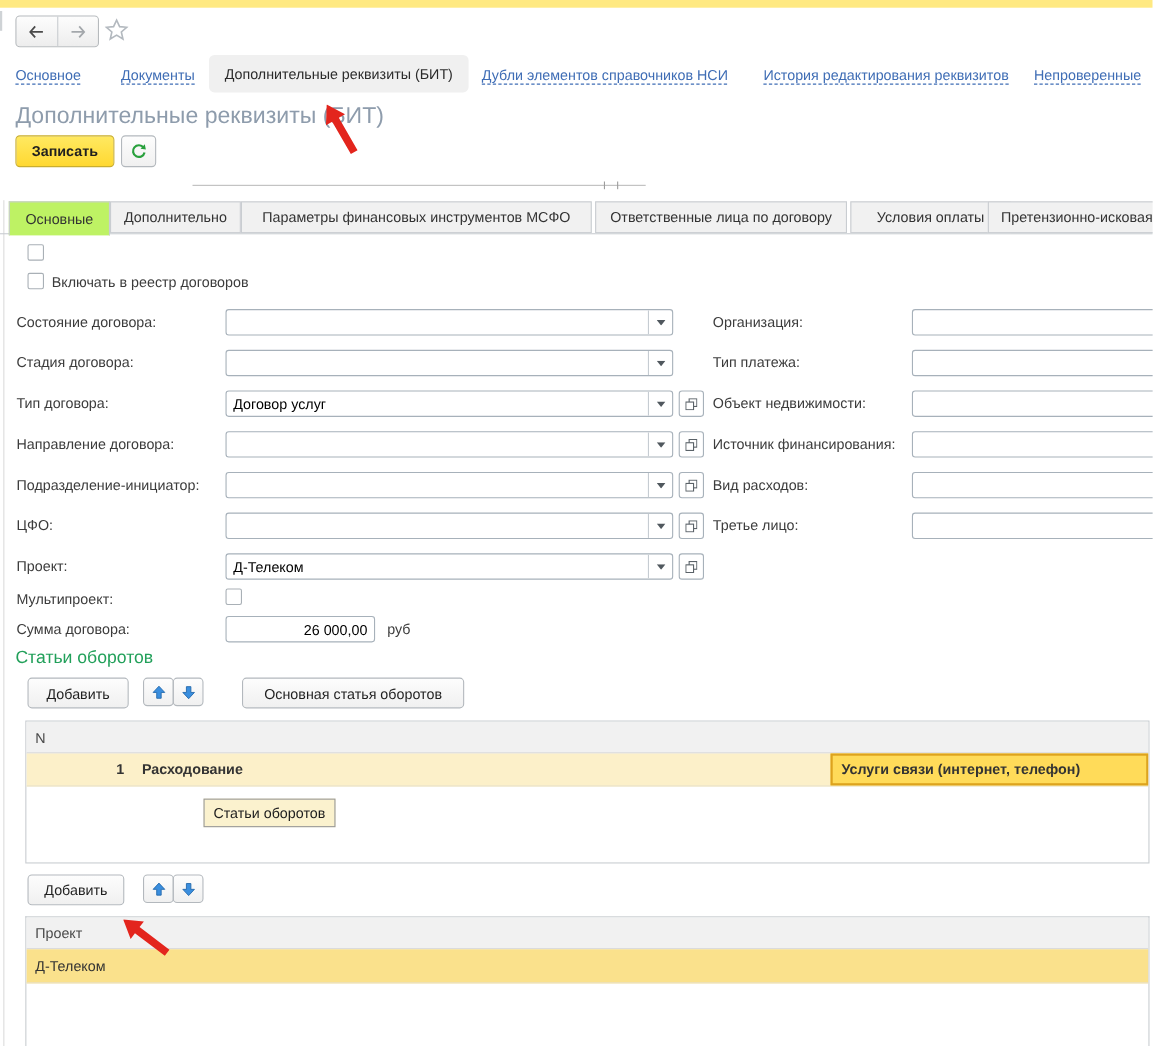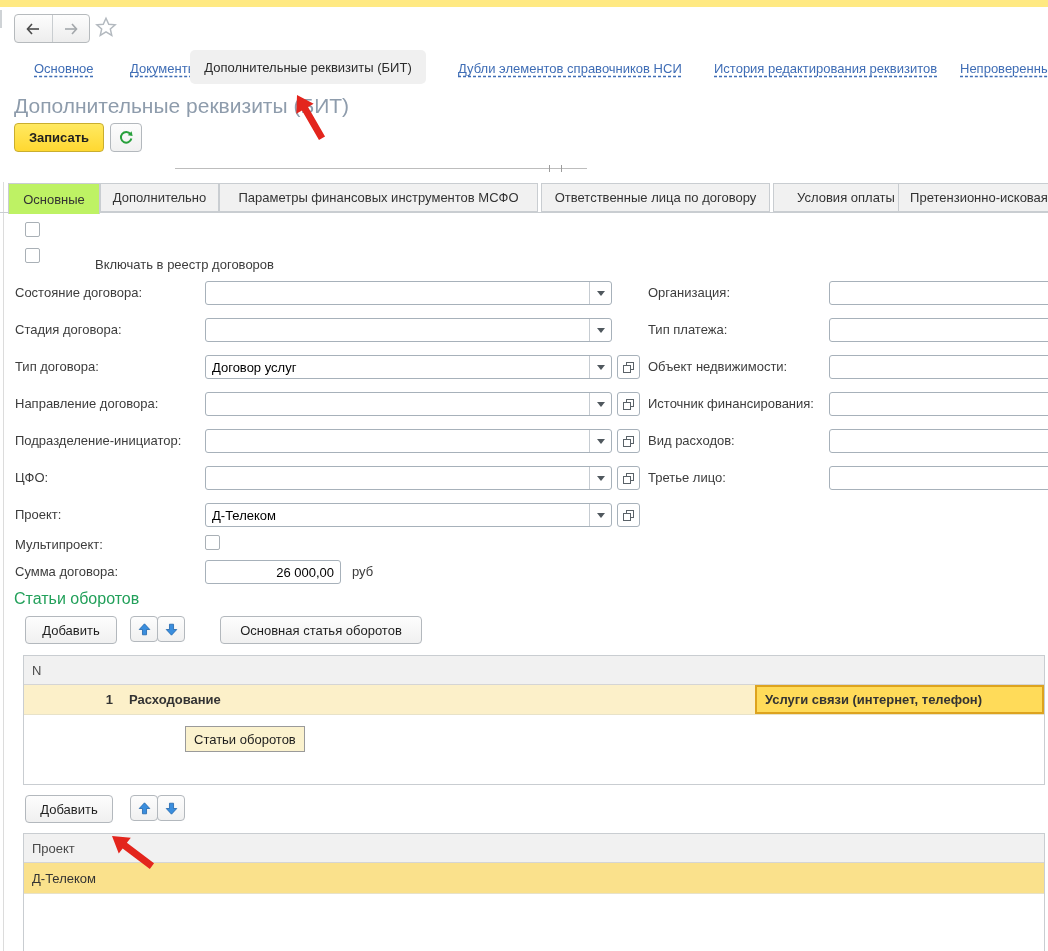--- a/index.html
+++ b/index.html
@@ -18,21 +18,21 @@
   .navgroup{left:14px;top:14px;width:74px;height:27px;border:1px solid #b6babd;border-radius:4px;
     background:linear-gradient(#fdfdfd,#ededed);display:flex;}
   .navgroup .nbtn{flex:1;display:flex;align-items:center;justify-content:center;cursor:pointer;}
   .navgroup .nbtn:first-child{border-right:1px solid #c9cdd0;}
 
   .star{left:94px;top:15px;width:24px;height:24px;display:flex;align-items:center;justify-content:center;}
   .wintitle{left:126px;top:15px;font-size:17px;font-weight:bold;color:#1a1a1a;white-space:nowrap;}
 
   
   .navlink{top:61px;font-size:13px;color:#3F6DB5;text-decoration:underline;text-decoration-style:dashed;
-    text-underline-offset:3px;white-space:nowrap;cursor:pointer;margin-left:20px;}
+    text-underline-offset:3px;white-space:nowrap;cursor:pointer;}
   .navpill{left:190px;top:50px;width:236px;height:34px;background:#f0f0f0;border-radius:5px;
     display:flex;align-items:center;justify-content:center;color:#2b2b2b;cursor:pointer;}
 
   .pagetitle{left:14px;top:94px;font-size:21px;color:#8E9CAC;white-space:nowrap;}
 
   .btn{border:1px solid #b3b8bd;border-radius:4px;background:linear-gradient(#fdfdfd,#f0f0f0);
     display:flex;align-items:center;justify-content:center;font-size:13px;color:#1f1f1f;cursor:pointer;white-space:nowrap;}
   .btn-save{left:14px;top:123px;width:88px;height:27px;background:linear-gradient(#ffe961,#ffd831);
     border:1px solid #c9ae2f;font-weight:bold;}
   .btn-refresh{left:110px;top:123px;width:30px;height:27px;}
@@ -140,21 +140,21 @@
   <div class="abs tabline"></div>
   <div class="abs tab active" style="left:8px;width:92px;">Основные</div>
   <div class="abs tab" style="left:100px;width:119px;">Дополнительно</div>
   <div class="abs tab" style="left:219px;width:319px;">Параметры финансовых инструментов МСФО</div>
   <div class="abs tab" style="left:541px;width:229px;">Ответственные лица по договору</div>
   <div class="abs tab" style="left:773px;width:146px;">Условия оплаты</div>
   <div class="abs tab" style="left:898px;width:162px;">Претензионно-исковая</div>
 
   <div class="abs cb" style="left:25px;top:222px;"></div>
   <div class="abs cb" style="left:25px;top:248px;"></div>
-  <div class="abs cb-label" style="left:47px;top:257px;margin-left:48px;">Включать в реестр договоров</div>
+  <div class="abs cb-label" style="left:47px;top:249px;">Включать в реестр договоров</div>
 
   <div class="abs flabel" style="left:15px;top:285px;">Состояние договора:</div>
   <div class="abs field" style="left:205px;top:281px;width:407px;">
     <div class="val"></div>
     <div class="dd">
         <svg width="8" height="5" viewBox="0 0 8 5">
           <polygon points="0,0 8,0 4,5" fill="#50585e"></polygon>
         </svg>
       </div>
   </div>

